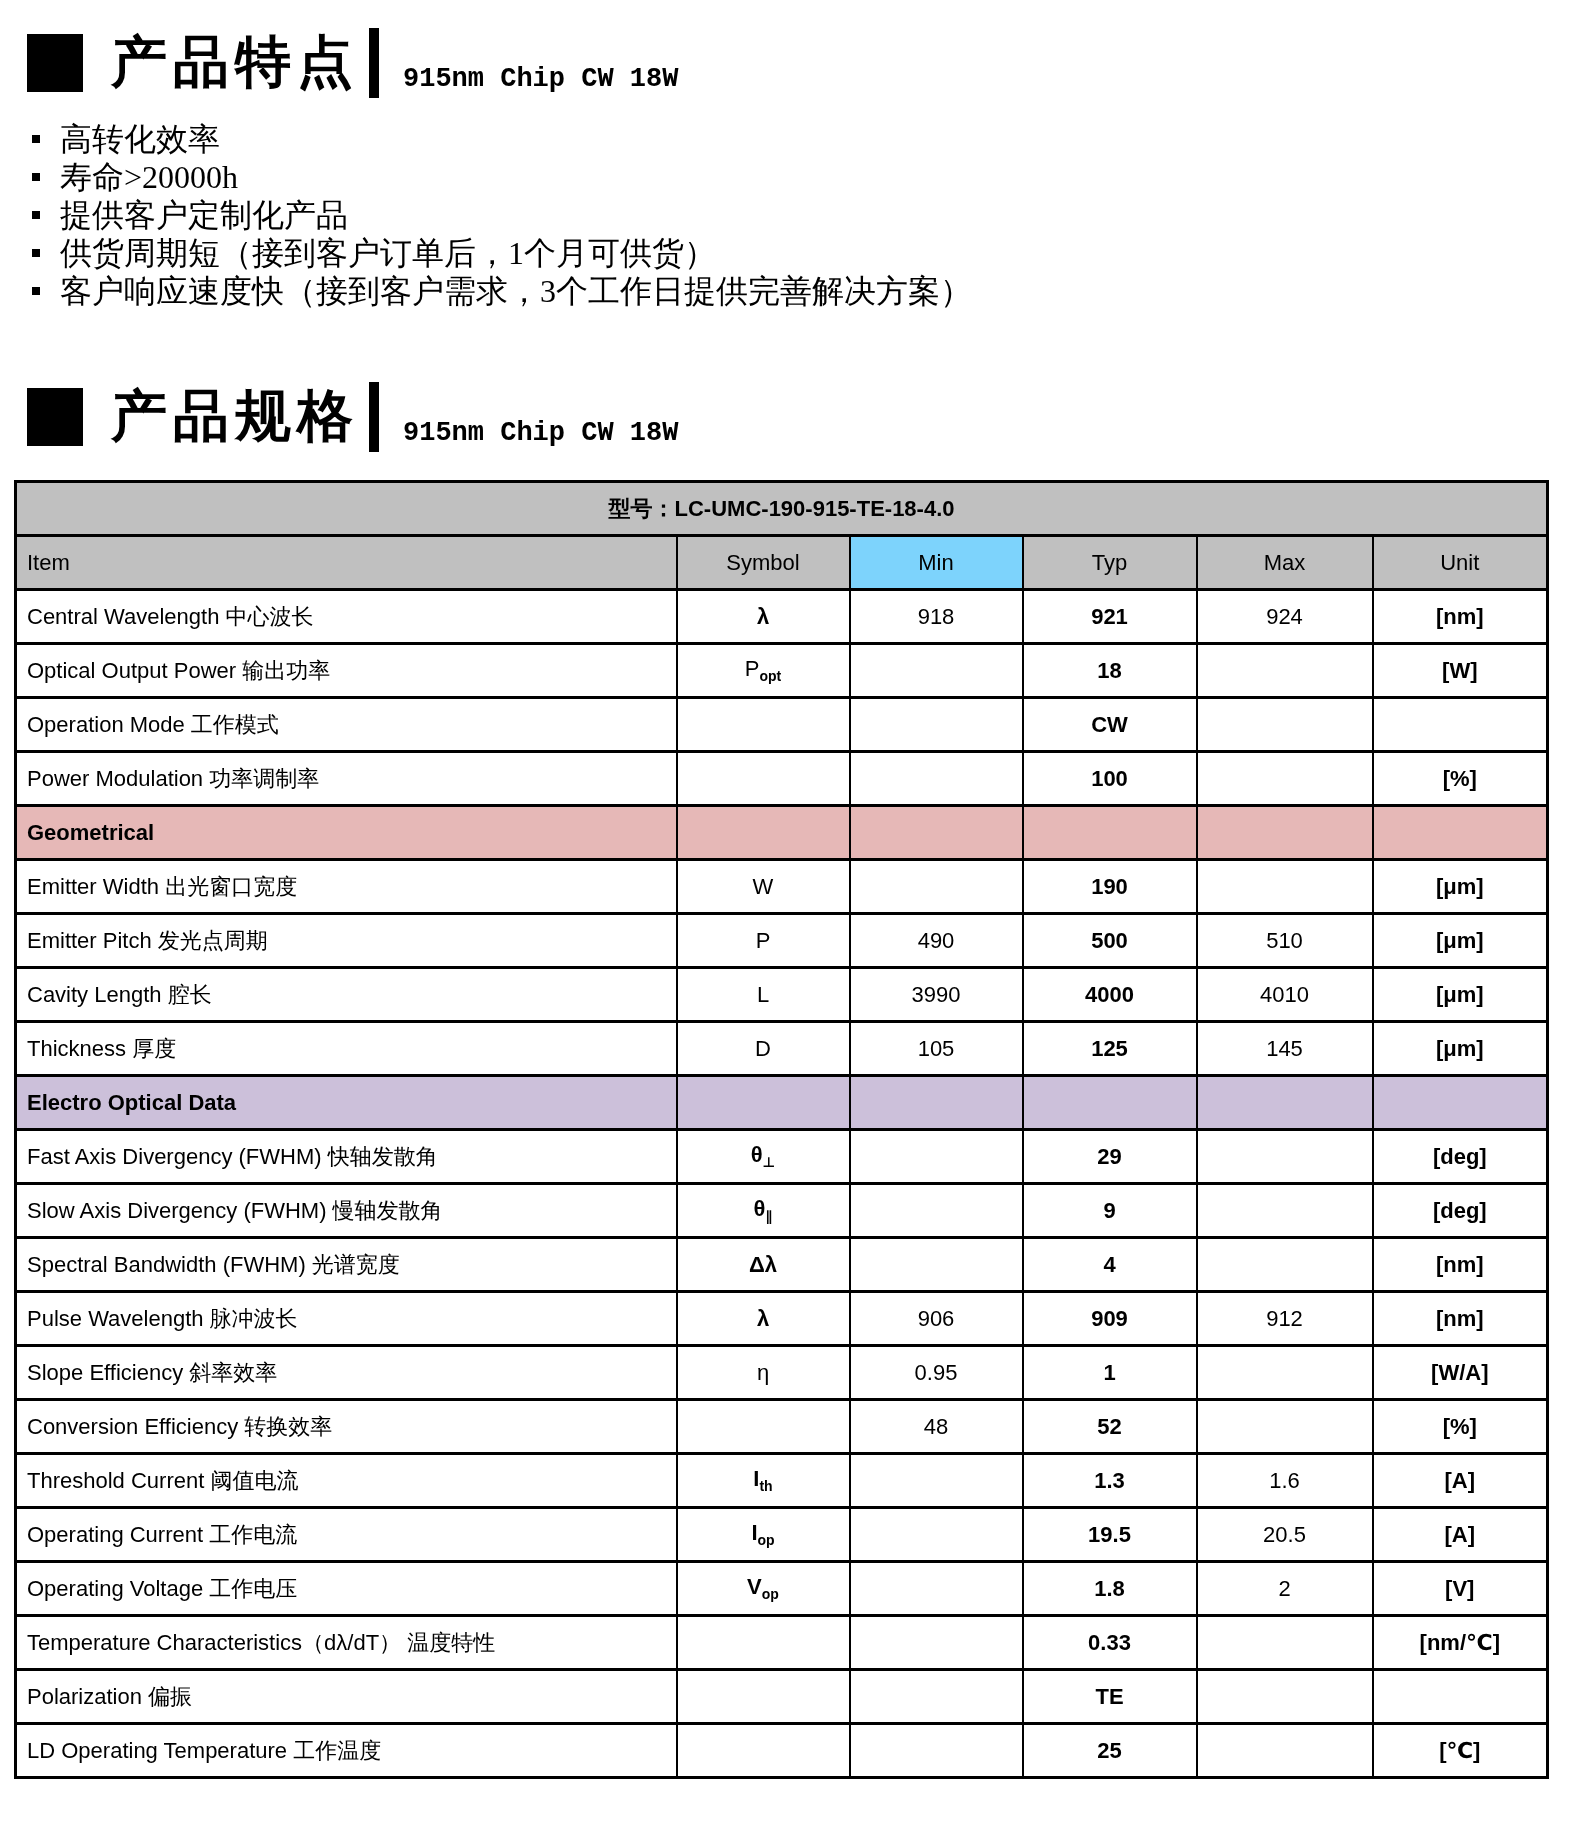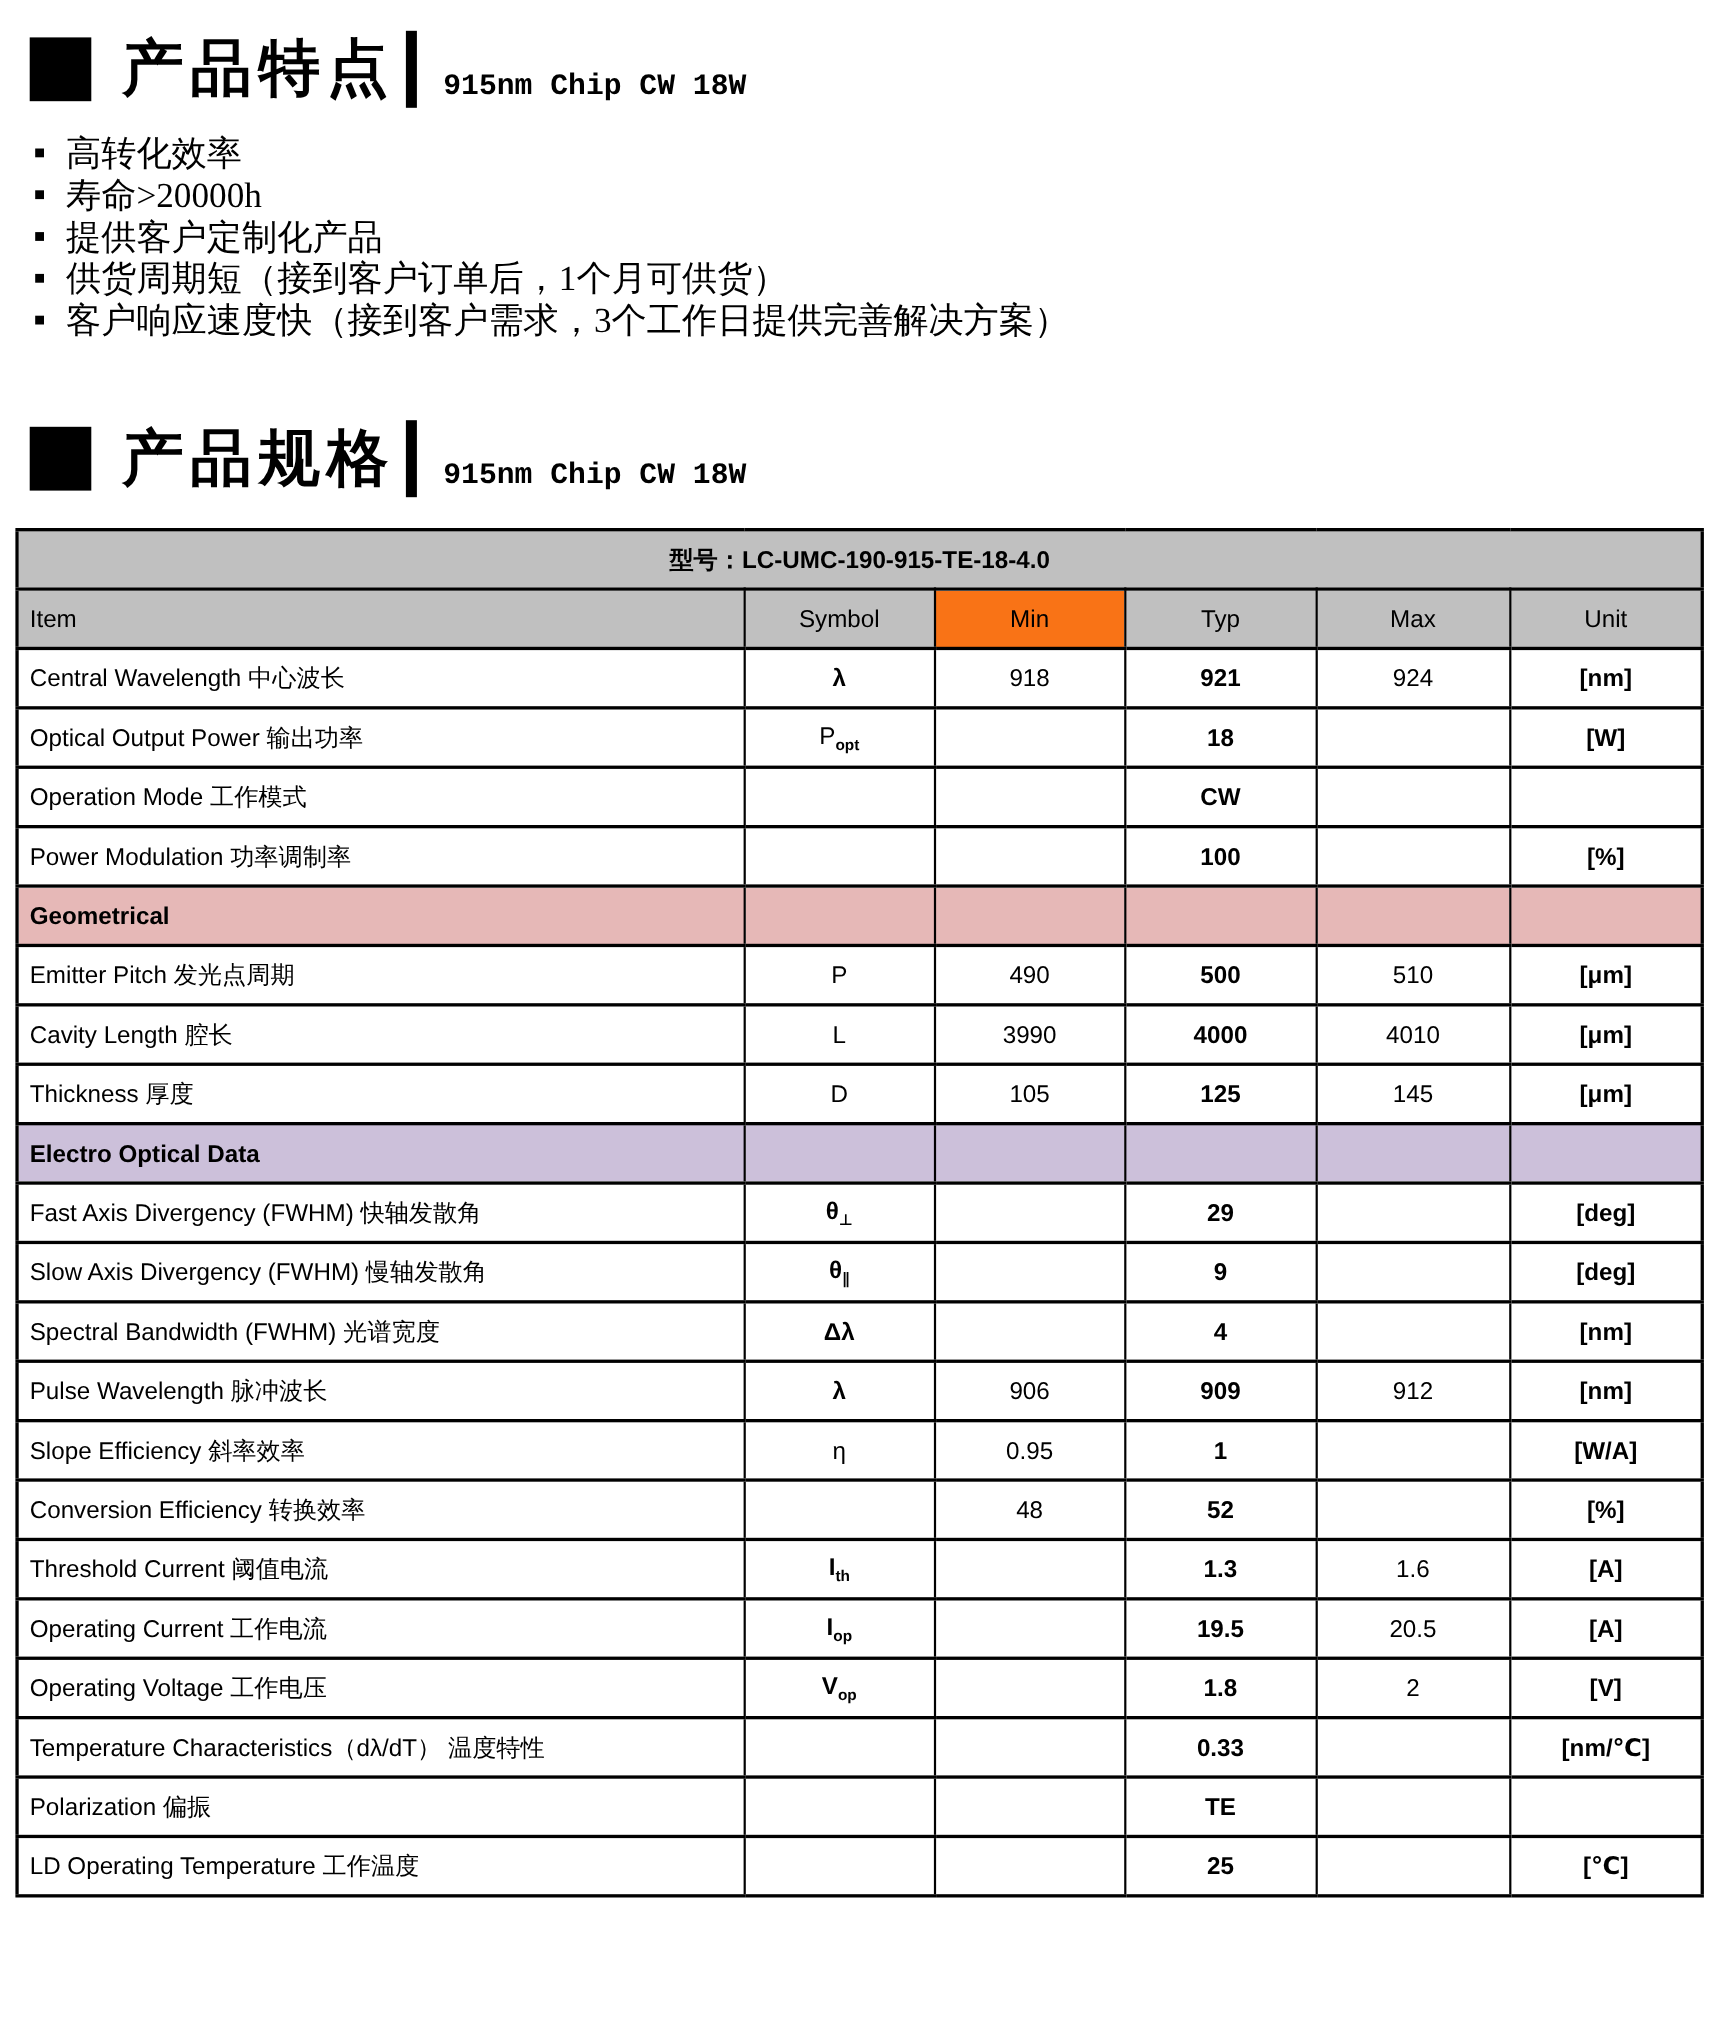--- a/index.html
+++ b/index.html
@@ -174,21 +174,21 @@
       <col style="width:176px">
       <col style="width:175px">
     </colgroup>
     <thead>
       <tr class="model-row">
         <th colspan="6" style="background: rgb(192, 192, 192);"><span>型号：</span><span>LC-UMC-190-915-TE-18-4.0</span></th>
       </tr>
       <tr class="head-row">
         <th class="col-item" style="background: rgb(192, 192, 192);">Item</th>
         <th style="background: rgb(192, 192, 192);">Symbol</th>
-        <th style="background: #f97316;">Min</th>
+        <th style="background: #7dd3fc;">Min</th>
         <th style="background: rgb(192, 192, 192);">Typ</th>
         <th style="background: rgb(192, 192, 192);">Max</th>
         <th style="background: rgb(192, 192, 192);">Unit</th>
       </tr>
     </thead>
     <tbody>
         <tr>
           <td class="cell-item">Central Wavelength 中心波长</td>
           <td class="cell-symbol"><span class="sym-bold">λ</span></td>
           <td class="cell-min">918</td>
@@ -222,20 +222,28 @@
         </tr>
         <tr>
           <td class="section-label" style="background: rgb(230, 184, 183);">Geometrical</td>
           <td class="section-empty" style="background: rgb(230, 184, 183);"></td>
           <td class="section-empty" style="background: rgb(230, 184, 183);"></td>
           <td class="section-empty" style="background: rgb(230, 184, 183);"></td>
           <td class="section-empty" style="background: rgb(230, 184, 183);"></td>
           <td class="section-empty" style="background: rgb(230, 184, 183);"></td>
         </tr>
         <tr>
+          <td class="cell-item">Emitter Width 出光窗口宽度</td>
+          <td class="cell-symbol"><span class="sym-base">W</span></td>
+          <td class="cell-min"></td>
+          <td class="cell-typ">190</td>
+          <td class="cell-max"></td>
+          <td class="cell-unit">[μm]</td>
+        </tr>
+        <tr>
           <td class="cell-item">Emitter Pitch 发光点周期</td>
           <td class="cell-symbol"><span class="sym-base">P</span></td>
           <td class="cell-min">490</td>
           <td class="cell-typ">500</td>
           <td class="cell-max">510</td>
           <td class="cell-unit">[μm]</td>
         </tr>
         <tr>
           <td class="cell-item">Cavity Length 腔长</td>
           <td class="cell-symbol"><span class="sym-base">L</span></td>

